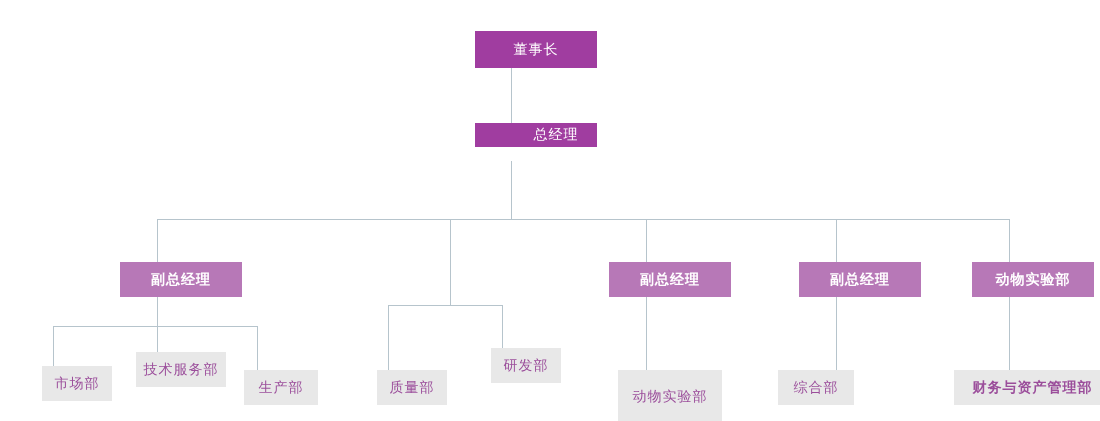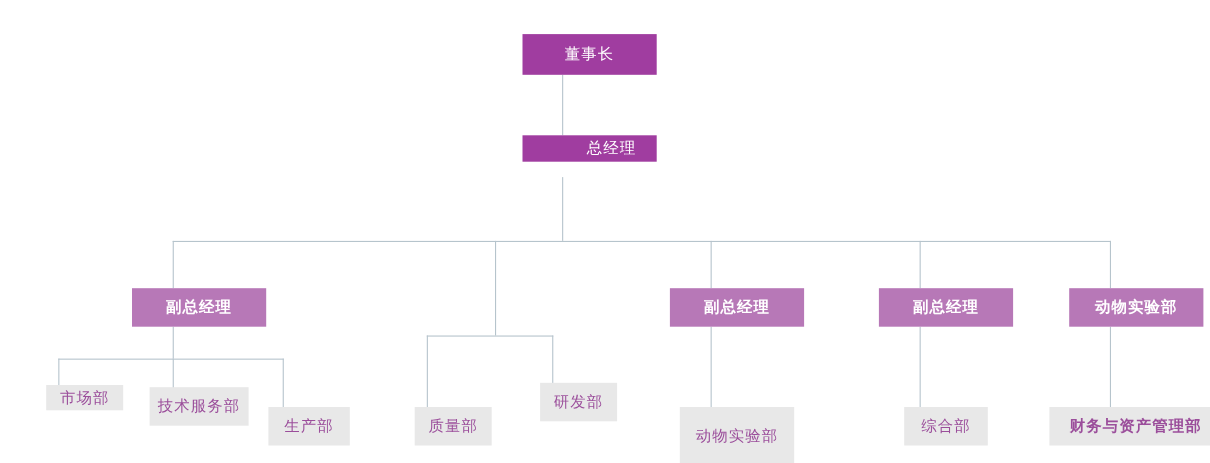--- a/index.html
+++ b/index.html
@@ -63,22 +63,22 @@
 
   <div class="node lvl-exec" style="left:451px; top:31px; width:122px; height:37px;">董事长</div>
 
   <div class="node lvl-exec" style="left:451px; top:123px; width:122px; height:24px;padding-left:40px;">总经理</div>
 
   <div class="node lvl-mid" style="left:96px; top:262px; width:122px; height:35px;">副总经理</div>
   <div class="node lvl-mid" style="left:585px; top:262px; width:122px; height:35px;">副总经理</div>
   <div class="node lvl-mid" style="left:775px; top:262px; width:122px; height:35px;">副总经理</div>
   <div class="node lvl-mid" style="left:948px; top:262px; width:122px; height:35px;">动物实验部</div>
 
-  <div class="node lvl-dept" style="left:18px; top:350px; width:70px; height:23px;">市场部</div>
+  <div class="node lvl-dept" style="left:18px; top:366px; width:70px; height:35px;">市场部</div>
   <div class="node lvl-dept" style="left:112px; top:352px; width:90px; height:35px;">技术服务部</div>
   <div class="node lvl-dept" style="left:353px; top:370px; width:70px; height:35px;">质量部</div>
   <div class="node lvl-dept" style="left:220px; top:370px; width:74px; height:35px;">生产部</div>
   <div class="node lvl-dept" style="left:467px; top:348px; width:70px; height:35px;">研发部</div>
   <div class="node lvl-dept" style="left:594px; top:370px; width:104px; height:53px;">动物实验部</div>
-  <div class="node lvl-dept" style="left:798px; top:370px; width:76px; height:35px;">综合部</div>
+  <div class="node lvl-dept" style="left:754px; top:370px; width:76px; height:35px;">综合部</div>
   <div class="node lvl-dept" style="left:930px; top:370px; width:157px; height:35px;font-weight:bold;">财务与资产管理部</div>
 
 </div>
 
 </body></html>

